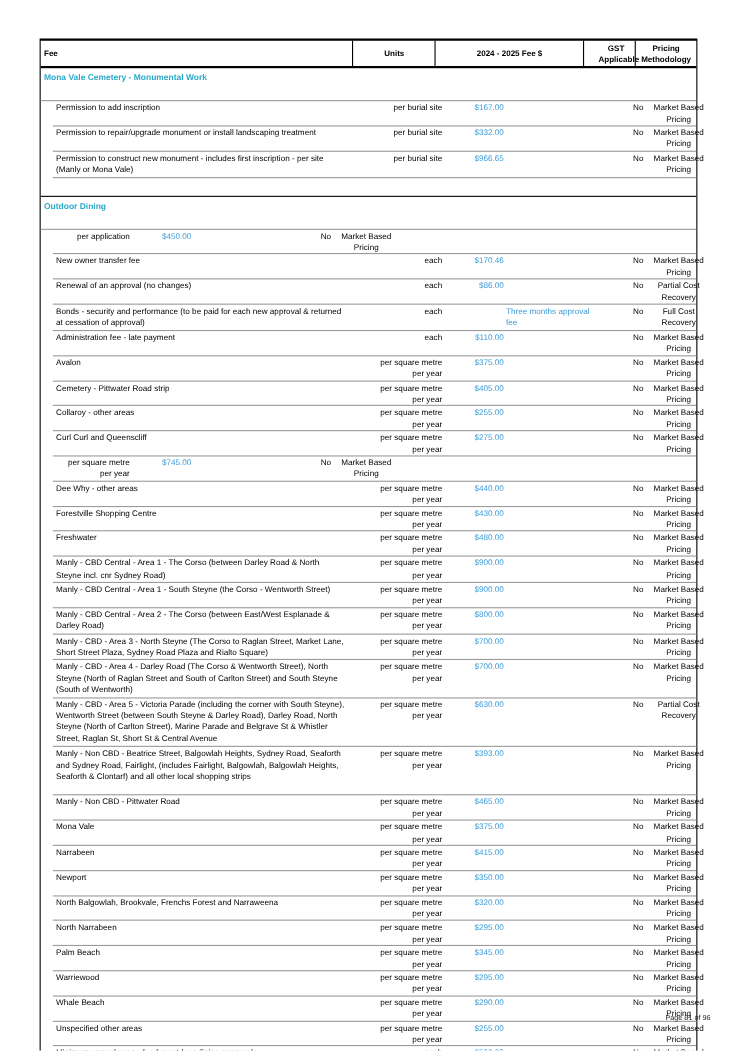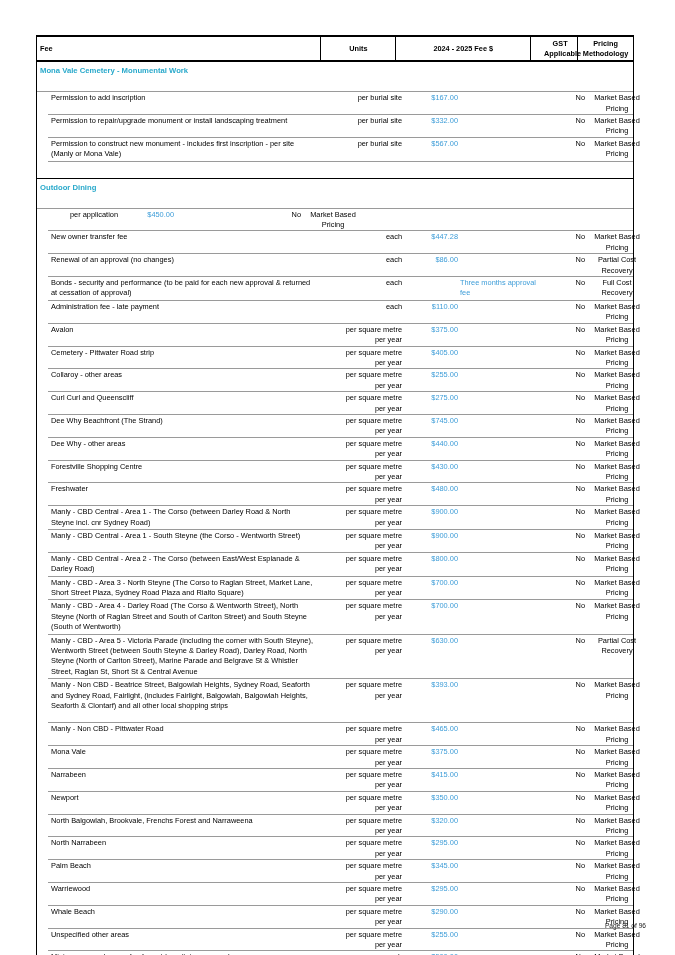--- a/index.html
+++ b/index.html
@@ -116,21 +116,21 @@
           </div>
           <div class="c c-gst">No</div>
           <div class="c c-pricing">Market Based
 Pricing</div>
         </div>
         <div class="row">
           <div class="c c-fee">Permission to construct new monument - includes first inscription - per site
 (Manly or Mona Vale)</div>
           <div class="c c-units">per burial site</div>
           <div class="c c-amount">
-            <span class="amt">$567.00</span>
+            <span class="amt">$966.65</span>
           </div>
           <div class="c c-gst">No</div>
           <div class="c c-pricing">Market Based
 Pricing</div>
         </div>
         <div class="section-gap"></div>
       </div>
       <div class="section">
         <div class="section-title">Outdoor Dining</div>
         <div class="row">
@@ -139,21 +139,21 @@
             <span class="amt">$450.00</span>
           </div>
           <div class="c c-gst">No</div>
           <div class="c c-pricing">Market Based
 Pricing</div>
         </div>
         <div class="row">
           <div class="c c-fee">New owner transfer fee</div>
           <div class="c c-units">each</div>
           <div class="c c-amount">
-            <span class="amt">$447.28</span>
+            <span class="amt">$170.46</span>
           </div>
           <div class="c c-gst">No</div>
           <div class="c c-pricing">Market Based
 Pricing</div>
         </div>
         <div class="row">
           <div class="c c-fee">Renewal of an approval (no changes)</div>
           <div class="c c-units">each</div>
           <div class="c c-amount">
             <span class="amt">$86.00</span>
@@ -222,21 +222,20 @@
           <div class="c c-units">per square metre
 per year</div>
           <div class="c c-amount">
             <span class="amt">$275.00</span>
           </div>
           <div class="c c-gst">No</div>
           <div class="c c-pricing">Market Based
 Pricing</div>
         </div>
         <div class="row">
-          <div class="c c-fee">Dee Why Beachfront (The Strand)</div>
           <div class="c c-units">per square metre
 per year</div>
           <div class="c c-amount">
             <span class="amt">$745.00</span>
           </div>
           <div class="c c-gst">No</div>
           <div class="c c-pricing">Market Based
 Pricing</div>
         </div>
         <div class="row">

